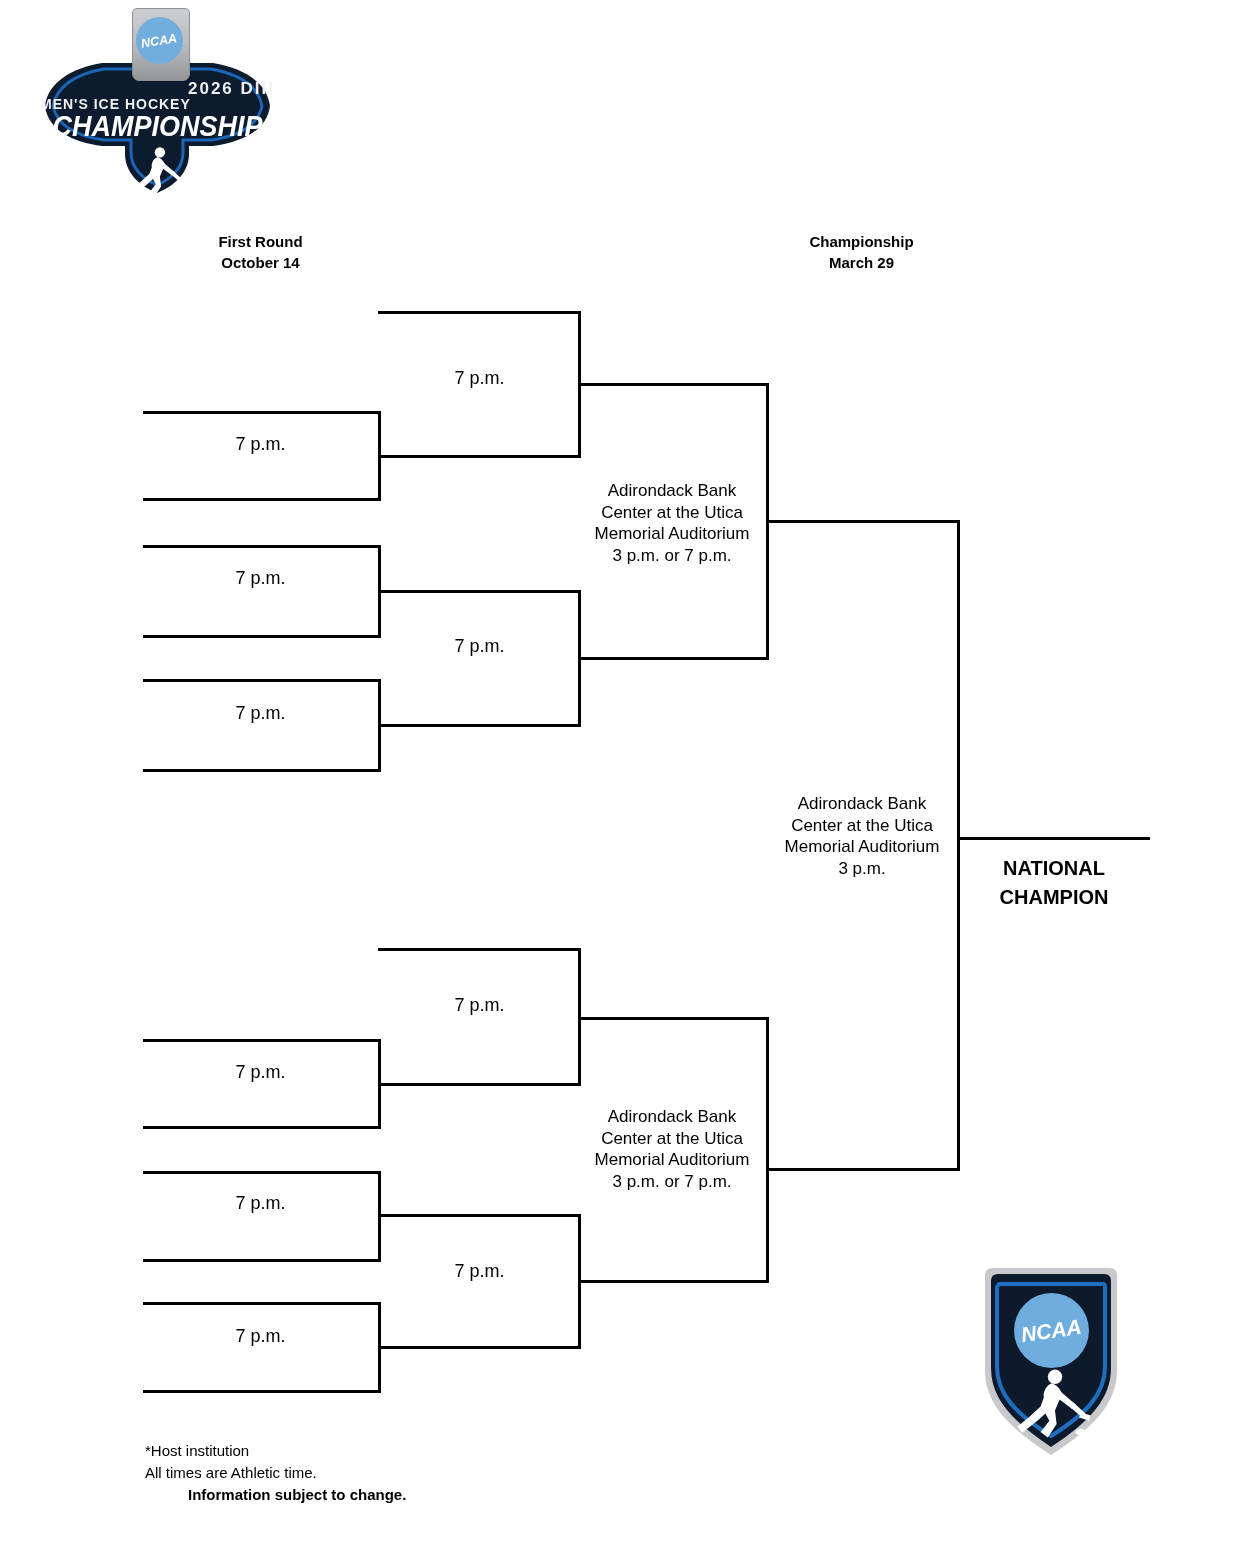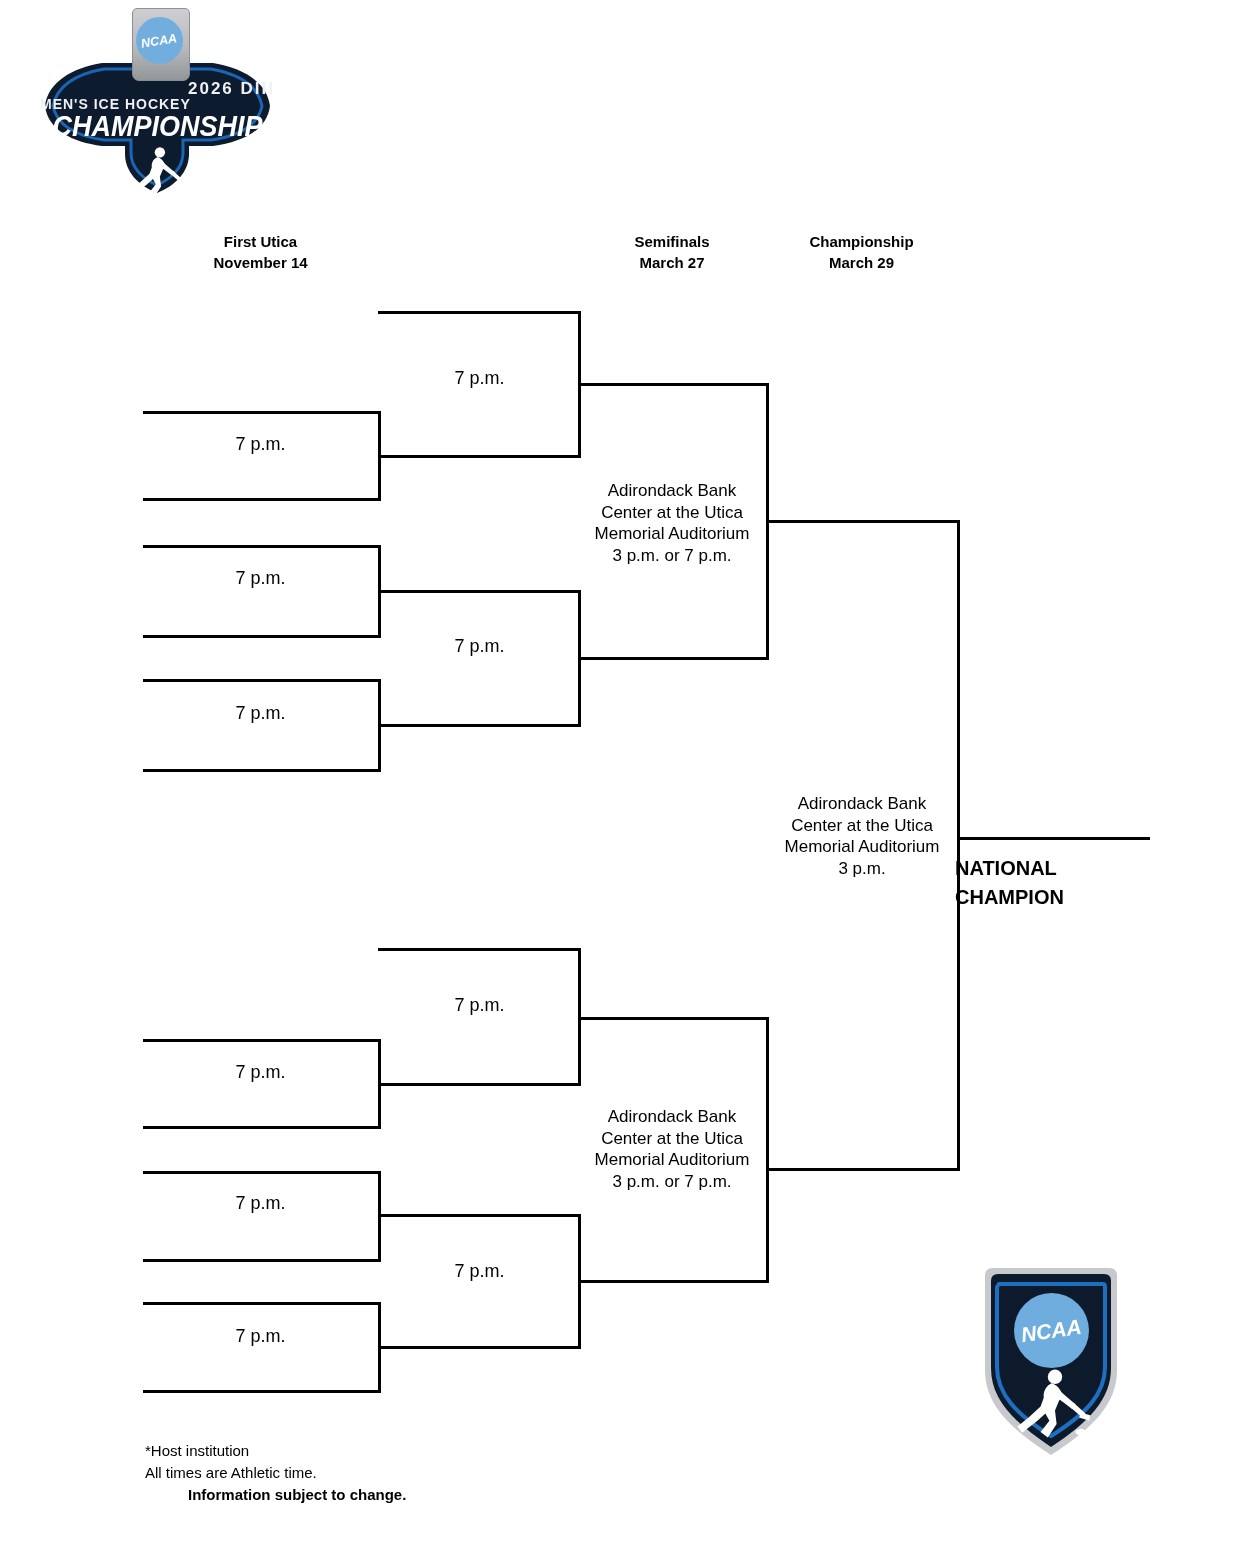--- a/index.html
+++ b/index.html
@@ -6,21 +6,21 @@
   .page{position:relative;width:1247px;height:1541px;background:#ffffff;overflow:hidden;
         font-family:"Liberation Sans","DejaVu Sans",sans-serif;color:#000;}
   .hl{position:absolute;height:3px;background:#000;}
   .vl{position:absolute;width:3px;background:#000;}
   .page-title{position:absolute;left:280px;top:44px;width:950px;text-align:center;
               font-size:37px;font-weight:bold;letter-spacing:-1px;white-space:nowrap;}
   .colhead{position:absolute;text-align:center;font-size:15px;font-weight:bold;line-height:21px;}
   .time{position:absolute;text-align:center;font-size:18px;line-height:22px;}
   .venue{position:absolute;text-align:center;font-size:17px;line-height:21.7px;}
   .venue span{display:block;}
-  .champ-label{position:absolute;left:955px;top:854px;width:198px;
+  .champ-label{position:absolute;left:955px;top:854px;width:198px;text-align:center;
                font-size:20px;font-weight:bold;line-height:29px;}
   .champ-label span{display:block;}
   .foot{position:absolute;left:145px;font-size:15px;line-height:19px;}
   .bold{font-weight:bold;margin-left:43px;}
   .copyright{white-space:pre-wrap;}
   
   .logo1{position:absolute;left:40px;top:6px;width:235px;height:196px;}
   .logo1 .badge{position:absolute;left:0;top:0;}
   .logo1 .trophy{position:absolute;left:92px;top:2px;width:56px;height:71px;
                  background:linear-gradient(#cdcfd2,#b7b9bc 55%,#939699);
@@ -70,26 +70,22 @@
     <div class="l1">2026 DIII</div>
     <div class="l2">MEN'S ICE HOCKEY</div>
     <div class="l3">CHAMPIONSHIP</div>
     <svg class="skater" width="58" height="52">
         <use href="#skater"></use>
       </svg>
   </div>
 
 
   <div class="colhead" style="left:143px;top:231px;width:235px;">
-    <div>First Utica</div>
-    <div>November 14</div>
-  </div>
-  <div class="colhead" style="left:578px;top:231px;width:188px;">
-    <div>Semifinals</div>
-    <div>March 27</div>
+    <div>First Round</div>
+    <div>October 14</div>
   </div>
   <div class="colhead" style="left:766px;top:231px;width:191px;">
     <div>Championship</div>
     <div>March 29</div>
   </div>
 
   <div class="hl" style="left:378px;top:311px;width:203px;"></div>
   <div class="hl" style="left:143px;top:411px;width:238px;"></div>
   <div class="hl" style="left:143px;top:498px;width:238px;"></div>
   <div class="vl" style="left:378px;top:411px;height:90px;"></div>

